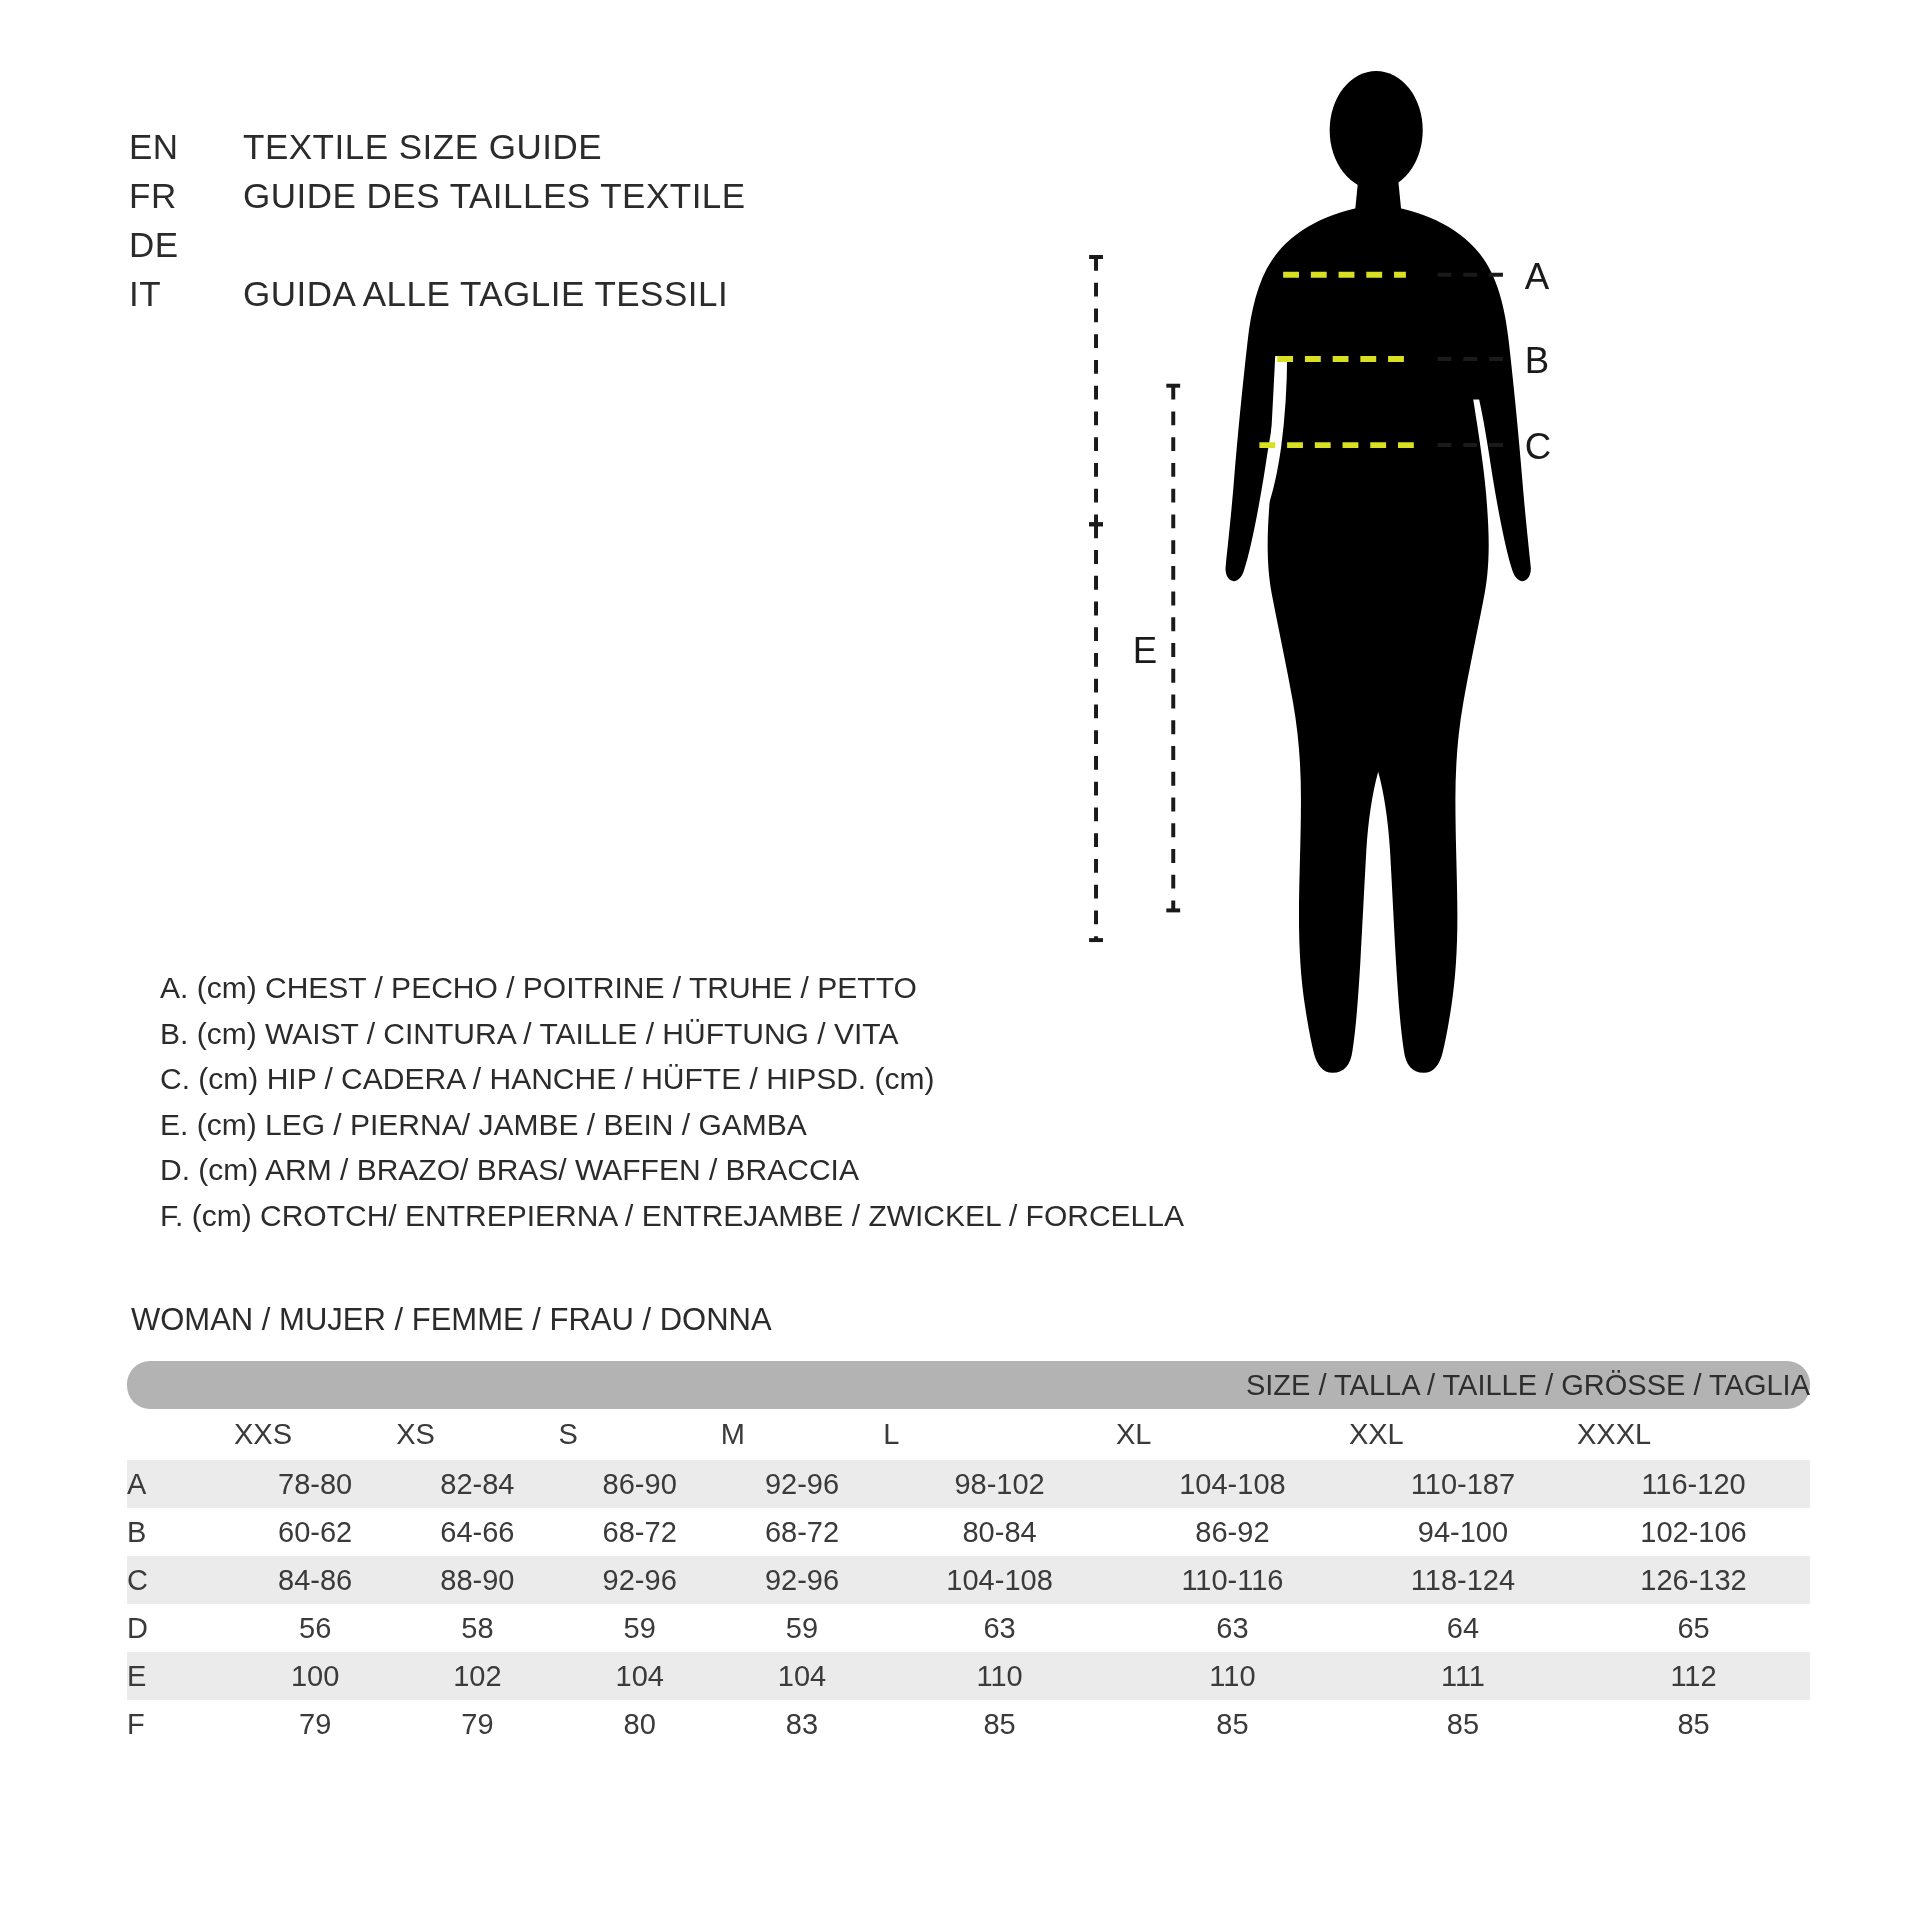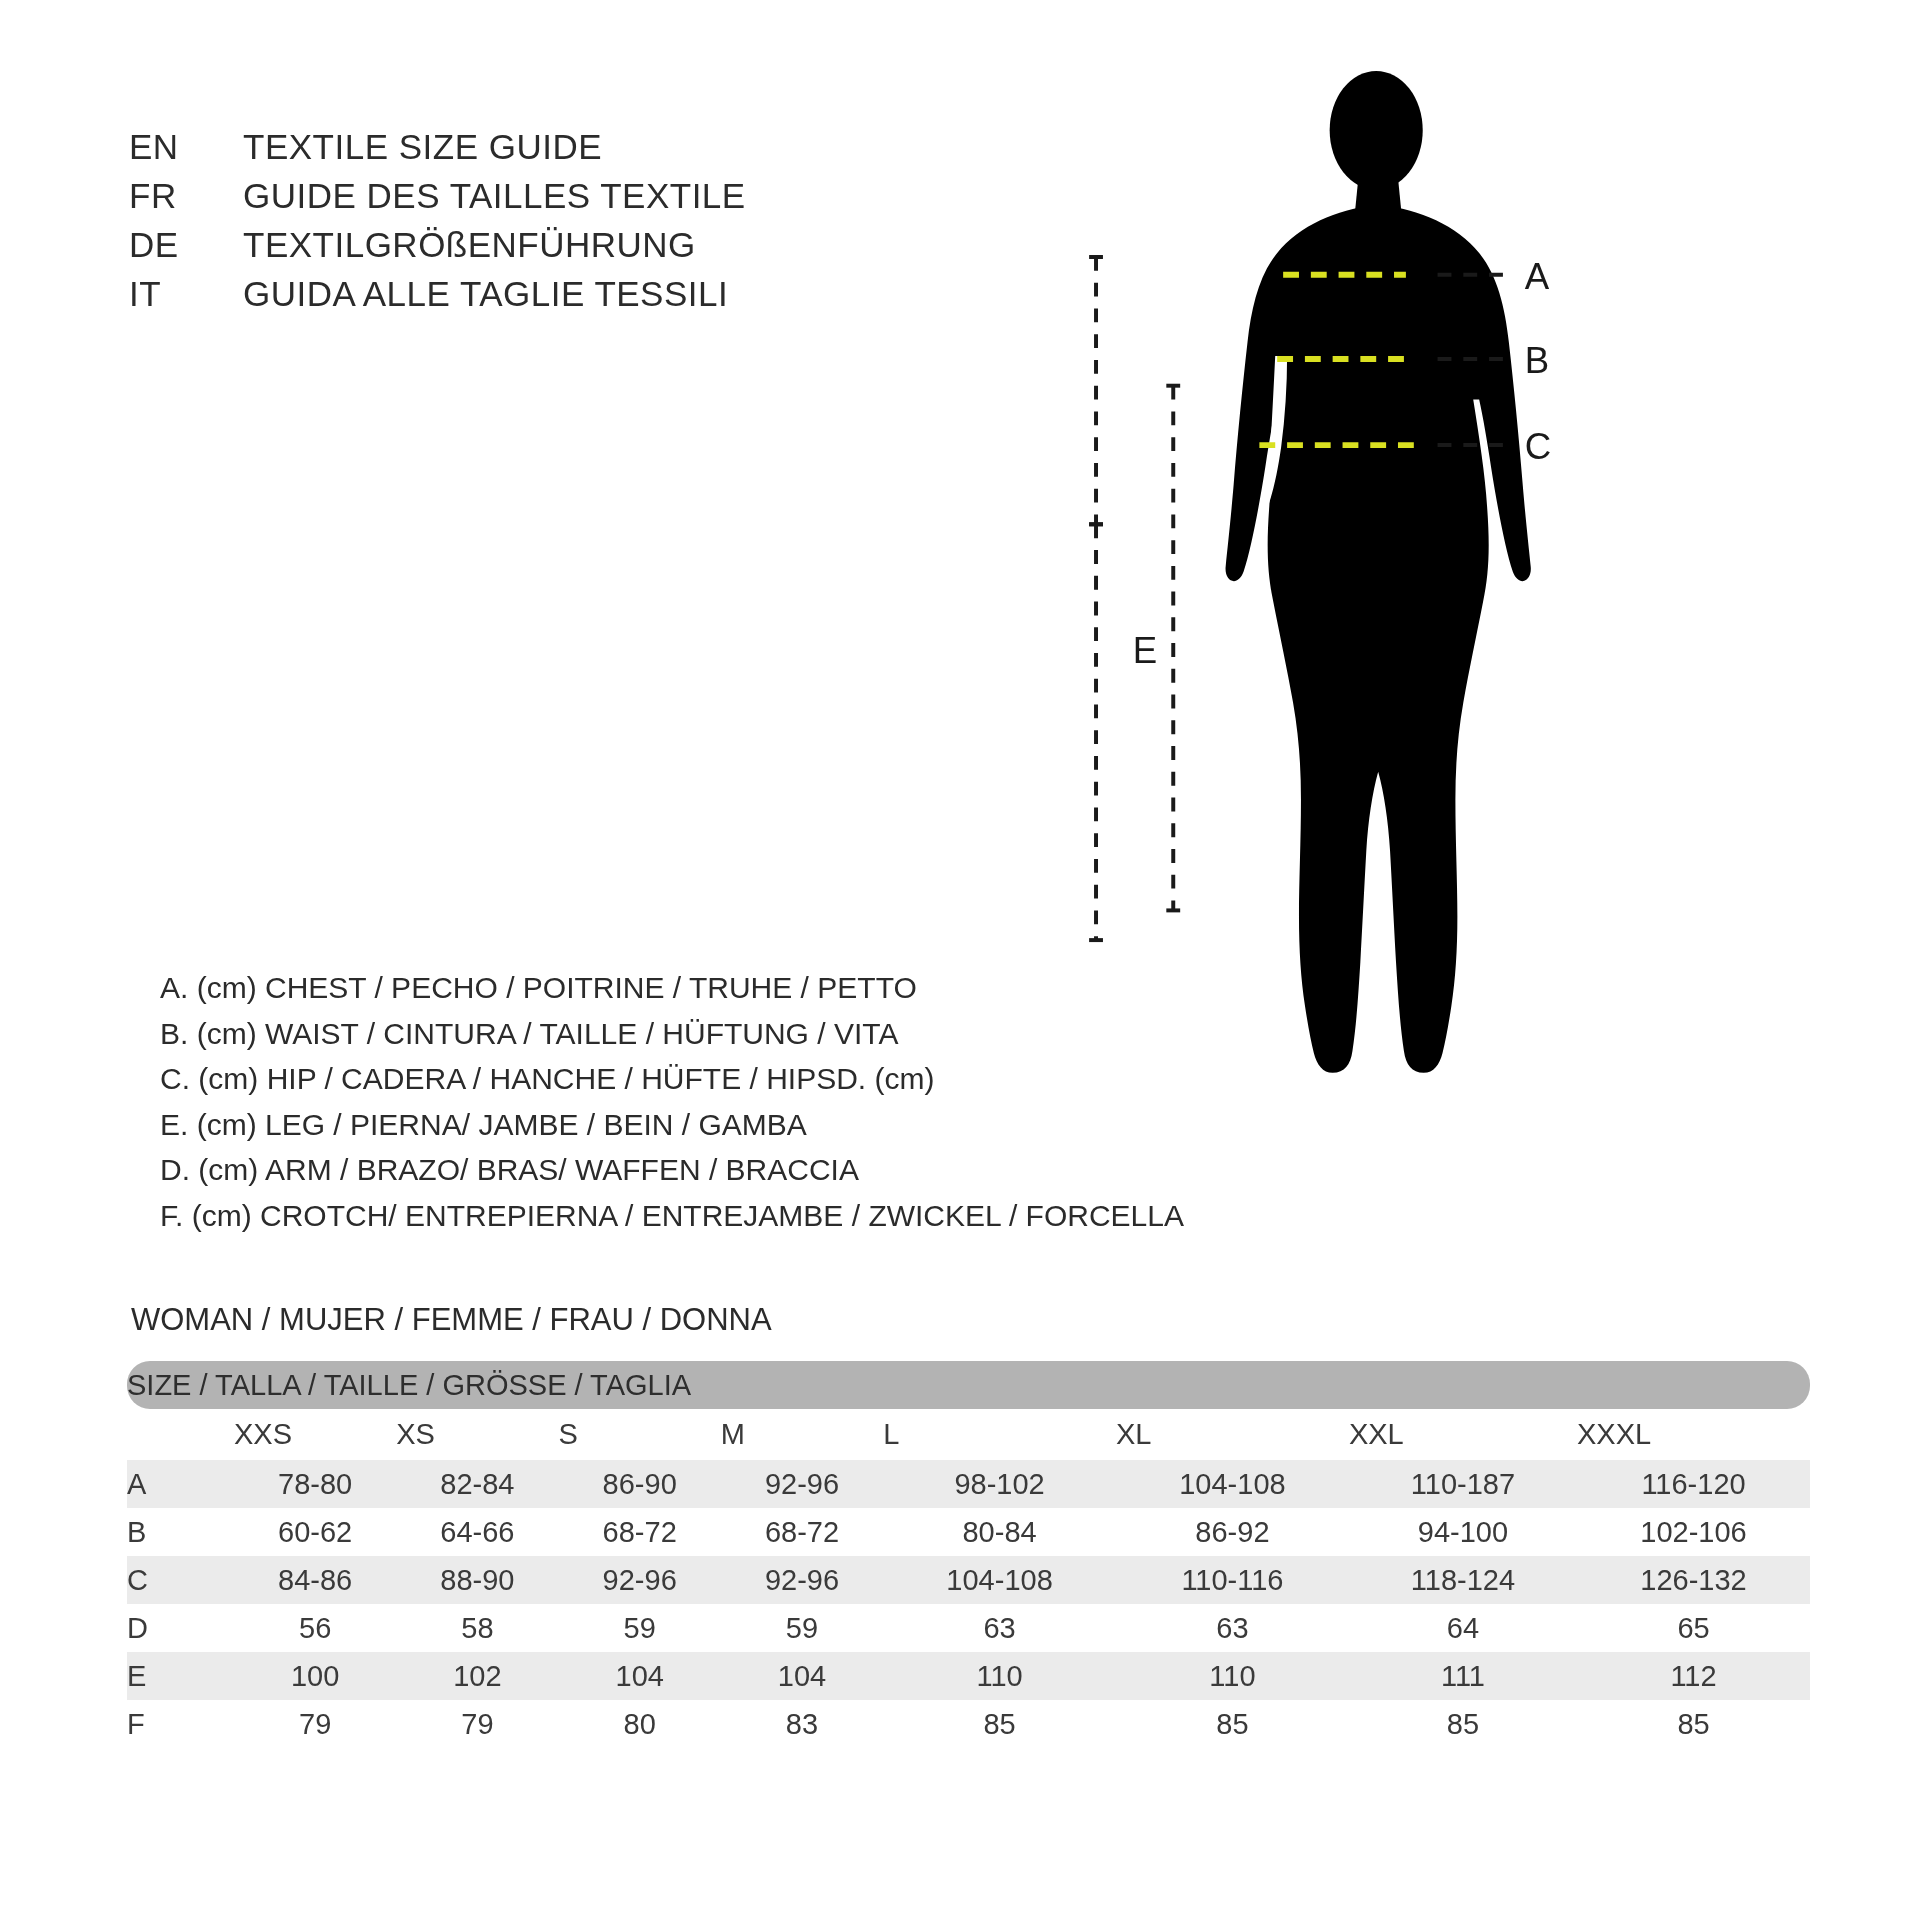--- a/index.html
+++ b/index.html
@@ -79,21 +79,21 @@
   #size-table td, #size-table th {
     padding: 0;
     font-weight: normal;
   }
   .tbl-caption-row td {
     background: #b3b3b3;
     height: 48px;
     padding-left: 16px;
     font-size: 29px;
     color: #2e2e2e;
-    text-align: left;
+    text-align: right;
     border-radius: 23px;
   }
   .tbl-head-row td {
     height: 51px;
     text-align: left;
     color: #3a3a3a;
     background: #ffffff;
   }
   .tbl-row td {
     height: 48px;
@@ -130,21 +130,20 @@
   <div class="title-row">
     <div class="title-lang">EN</div>
     <div class="title-text">TEXTILE SIZE GUIDE</div>
   </div>
   <div class="title-row">
     <div class="title-lang">FR</div>
     <div class="title-text">GUIDE DES TAILLES TEXTILE</div>
   </div>
   <div class="title-row">
     <div class="title-lang">DE</div>
-    <div class="title-text">TEXTILGRÖßENFÜHRUNG</div>
   </div>
   <div class="title-row">
     <div class="title-lang">IT</div>
     <div class="title-text">GUIDA ALLE TAGLIE TESSILI</div>
   </div>
 </div>
 
 <div id="figure-area">
   <svg width="812" height="1188" viewBox="0 0 820 1200" xmlns="http://www.w3.org/2000/svg">
 

